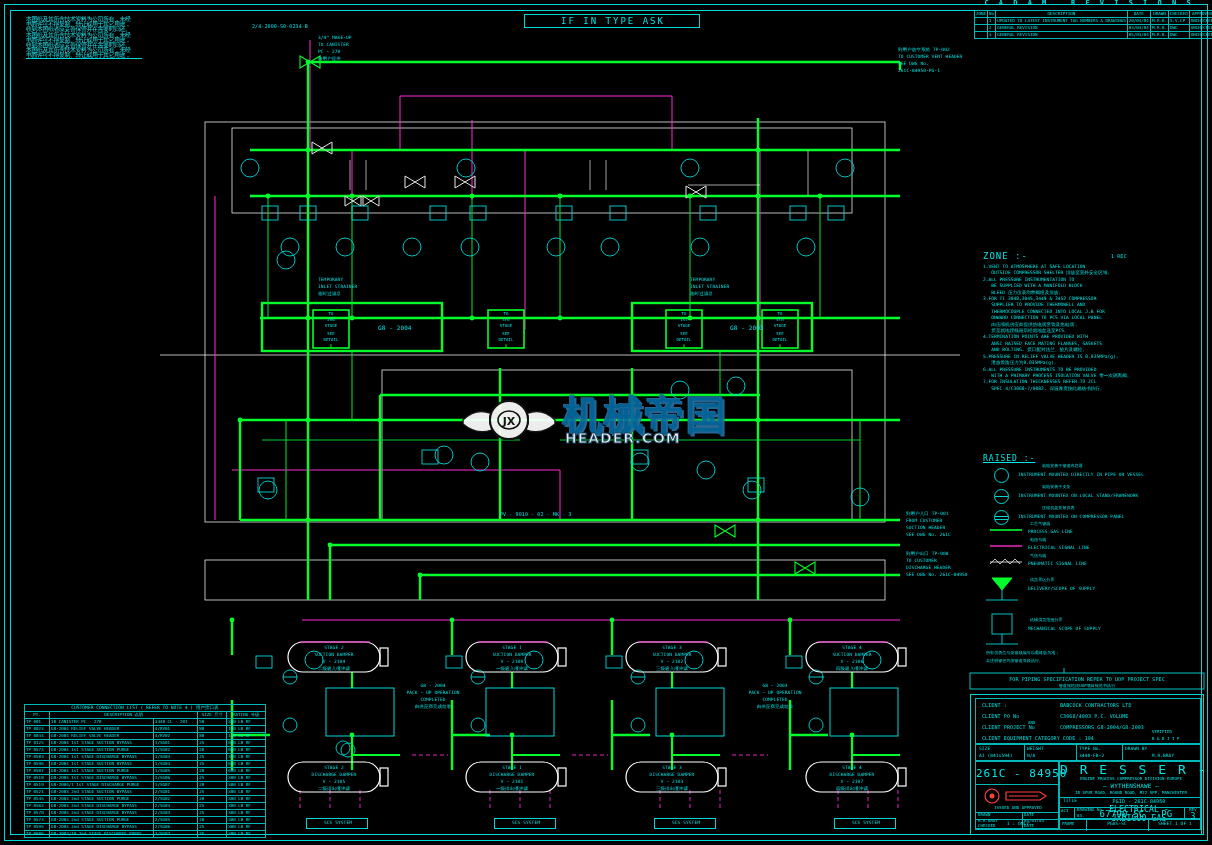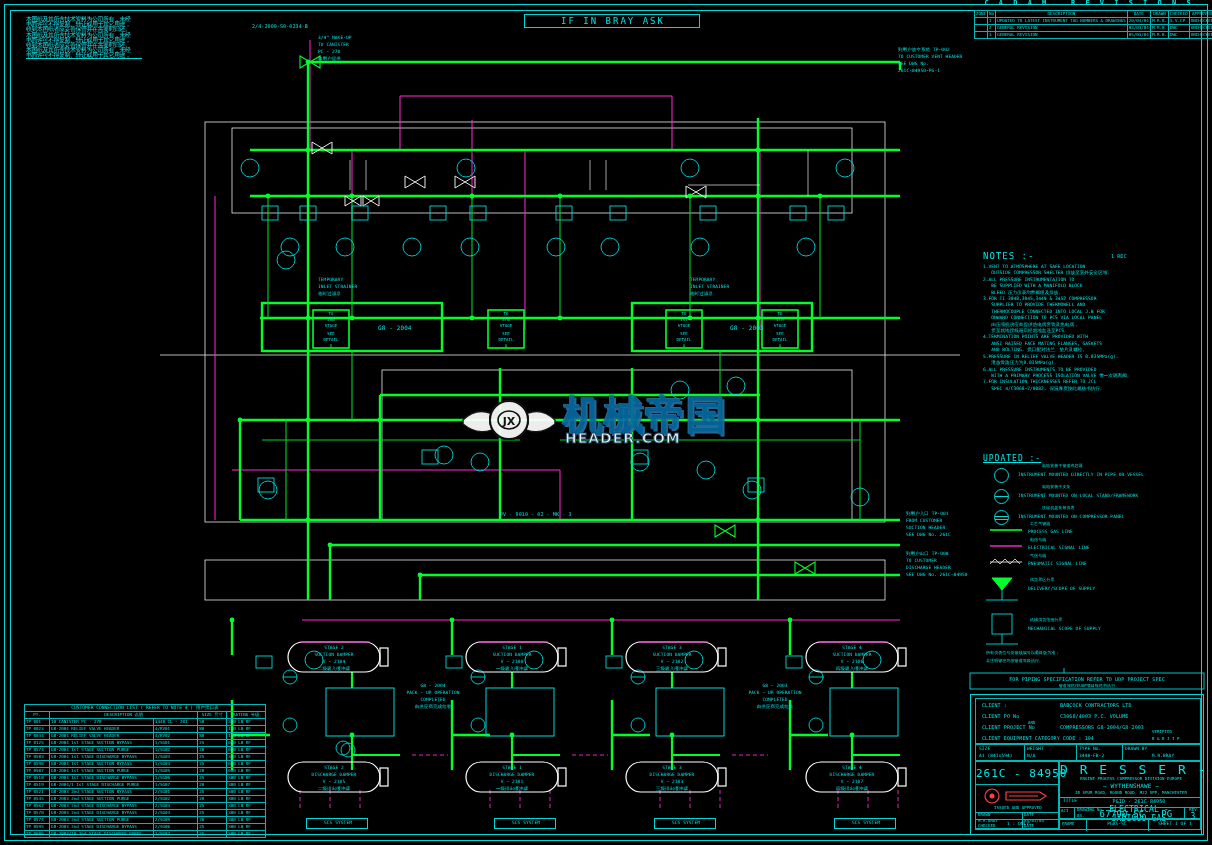--- a/index.html
+++ b/index.html
@@ -51,21 +51,21 @@
     <div class="hatchrow">收到本图纸者应妥善保管并在需要时归还。</div>
     <div class="hatchrow">本图纸及其所含技术资料为公司所有，未经</div>
     <div class="hatchrow">书面许可不得复制、转让或用于其它用途，</div>
     <div class="hatchrow">收到本图纸者应妥善保管并在需要时归还。</div>
     <div class="hatchrow">本图纸及其所含技术资料为公司所有，未经</div>
     <div class="hatchrow">书面许可不得复制、转让或用于其它用途，</div>
   </div>
   <div class="blk abs" style="left:26px;top:58px;width:116px;height:1px;background:#00d8d8;"></div>
 
   <div class="blk" style="left:524px;top:14px;width:176px;height:14px;border:1px solid #00d8d8;">
-    <div class="txt t9 cy ctr" style="left:0;top:2px;width:176px;letter-spacing:2px;">IF IN BRAY ASK</div>
+    <div class="txt t9 cy ctr" style="left:0;top:2px;width:176px;letter-spacing:2px;">IF IN TYPE ASK</div>
   </div>
 
   <div class="blk" style="left:974px;top:0;width:230px;height:48px;">
     <div class="txt t7 cy ctr bold" style="left:0;top:0;width:230px;letter-spacing:3px;">C A D A M   R E V I S I O N S</div>
     <table class="cad" style="position:absolute;left:0;top:10px;width:230px;">
       <tbody>
           <tr>
         <th style="width:16px">ZONE</th>
         <th style="width:10px">No</th>
         <th style="width:100px">DESCRIPTION</th>
@@ -533,21 +533,21 @@
   <div class="txt t45 cy ctr" style="left:398px;top:691px;width:70px;">PACK - UP OPERATION</div>
   <div class="txt t45 cy ctr" style="left:398px;top:698px;width:70px;">COMPLETED</div>
   <div class="txt t45 cy ctr" style="left:398px;top:705px;width:70px;">由供应商完成组装</div>
 
   <div class="txt t45 cy ctr" style="left:740px;top:684px;width:70px;">G8 - 2003</div>
   <div class="txt t45 cy ctr" style="left:740px;top:691px;width:70px;">PACK - UP OPERATION</div>
   <div class="txt t45 cy ctr" style="left:740px;top:698px;width:70px;">COMPLETED</div>
   <div class="txt t45 cy ctr" style="left:740px;top:705px;width:70px;">由供应商完成组装</div>
 
   <div class="abs" style="left:983px;top:252px;width:185px;">
-    <div class="txt t9 cy" style="left:0;top:0;letter-spacing:1px;">NOTES :-</div>
+    <div class="txt t9 cy" style="left:0;top:0;letter-spacing:1px;">ZONE :-</div>
     <div class="txt t5 cy" style="left:128px;top:2px;">1 REC</div>
     <div style="position:absolute;left:0;top:12px;width:185px;">
       <div class="noteline">1.VENT TO ATMOSPHERE AT SAFE LOCATION</div>
       <div class="noteline">   OUTSIDE COMPRESSOR SHELTER 排放至室外安全区域。</div>
       <div class="noteline">2.ALL PRESSURE INSTRUMENTATION TO</div>
       <div class="noteline">   BE SUPPLIED WITH A MANIFOLD BLOCK</div>
       <div class="noteline">   BLEED 压力仪表均带阀组及排放。</div>
       <div class="noteline">3.FOR TI 3048,3045,3449 &amp; 3452 COMPRESSOR</div>
       <div class="noteline">   SUPPLIER TO PROVIDE THERMOWELL AND</div>
       <div class="noteline">   THERMOCOUPLE CONNECTED INTO LOCAL J.B FOR</div>
@@ -560,21 +560,21 @@
       <div class="noteline">5.PRESSURE IN RELIEF VALVE HEADER IS 0.035MPa(g).</div>
       <div class="noteline">   泄放管路压力为0.035MPa(g)。</div>
       <div class="noteline">6.ALL PRESSURE INSTRUMENTS TO BE PROVIDED</div>
       <div class="noteline">   WITH A PRIMARY PROCESS ISOLATION VALVE 带一次隔离阀。</div>
       <div class="noteline">7.FOR INSULATION THICKNESSES REFER TO JCL</div>
       <div class="noteline">   SPEC 4/C3068-7/0082. 保温厚度按此规格书执行。</div>
     </div>
   </div>
 
   <div class="abs" style="left:983px;top:455px;width:195px;">
-    <div class="txt t8 cy" style="left:0;top:0;text-decoration:underline;letter-spacing:1px;">UPDATED :-</div>
+    <div class="txt t8 cy" style="left:0;top:0;text-decoration:underline;letter-spacing:1px;">RAISED :-</div>
   </div>
 
   <div class="legend-circ abs" style="left:994px;top:468px;"></div>
   <div class="legend-circ abs" style="left:994px;top:489px;">
     <div class="abs" style="left:0;top:6px;width:13px;height:1px;background:#00d8d8;"></div>
   </div>
   <div class="legend-circ abs" style="left:994px;top:510px;">
     <div class="abs" style="left:0;top:5px;width:13px;height:1px;background:#00d8d8;"></div>
     <div class="abs" style="left:0;top:8px;width:13px;height:1px;background:#00d8d8;"></div>
   </div>

